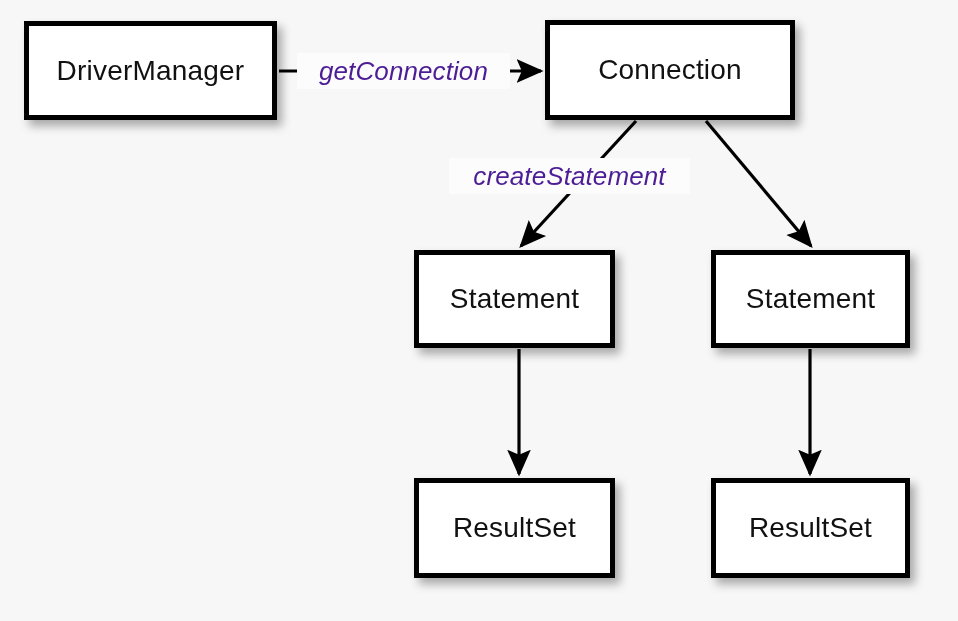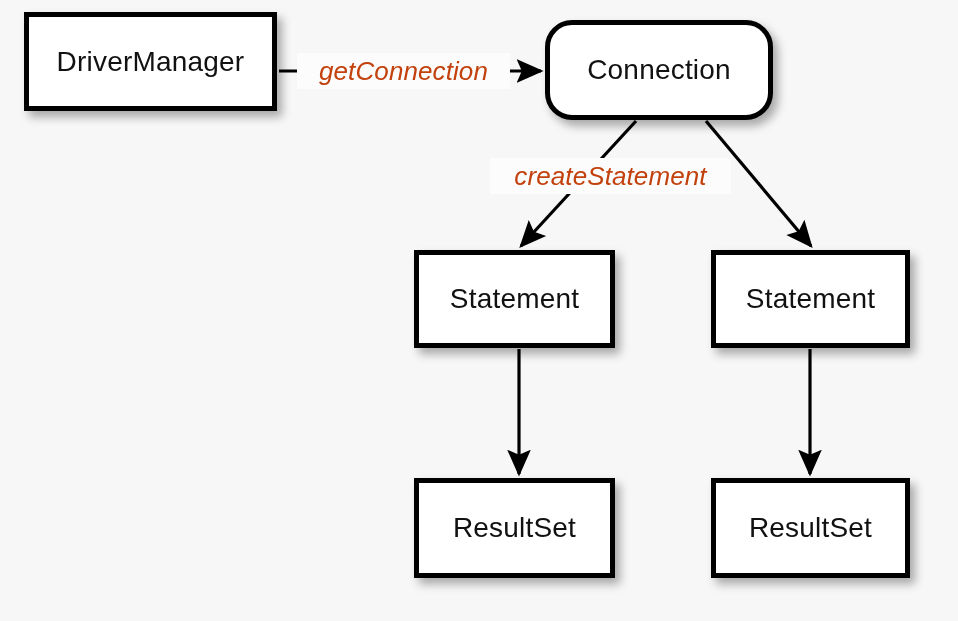--- a/index.html
+++ b/index.html
@@ -53,39 +53,39 @@
   }
   
   .edge-label {
     position: absolute;
     z-index: 4;
     background: #fcfcfc;
     font-family: "Liberation Sans", sans-serif;
     font-style: italic;
     font-weight: 400;
     font-size: 26px;
-    color: #c2410c;
+    color: #4c1d95;
     white-space: nowrap;
     display: flex;
     align-items: center;
     justify-content: center;
     line-height: 1;
     letter-spacing: 0.1px;
   }
 
   
-  #node-drivermanager { left: 24px;  top: 12px;  width: 253px; height: 99px; }
-  #node-connection    { left: 545px; top: 20px;  width: 228px; height: 100px; border-radius: 27px; }
+  #node-drivermanager { left: 24px;  top: 21px;  width: 253px; height: 99px; }
+  #node-connection    { left: 545px; top: 20px;  width: 250px; height: 100px; }
   #node-statement-1   { left: 414px; top: 250px; width: 201px; height: 98px; }
   #node-statement-2   { left: 711px; top: 250px; width: 199px; height: 98px; }
   #node-resultset-1   { left: 414px; top: 478px; width: 201px; height: 100px; }
   #node-resultset-2   { left: 711px; top: 478px; width: 199px; height: 100px; }
 
   #label-getconnection  { left: 297px; top: 53px;  width: 213px; height: 36px; }
-  #label-createstatement{ left: 490px; top: 158px; width: 241px; height: 36px; }
+  #label-createstatement{ left: 449px; top: 158px; width: 241px; height: 36px; }
   #label-executequery   { left: 408px; top: 392px; width: 212px; height: 35px; }
 </style>
 </head>
 <body>
 
 <div id="diagram-canvas">
 
   <svg id="connector-layer" viewBox="0 0 958 621" width="958" height="621" xmlns="http://www.w3.org/2000/svg">
     <defs>
       <marker id="arrowhead" markerWidth="9" markerHeight="9" refX="7.6" refY="4.2" orient="auto" markerUnits="strokeWidth">

